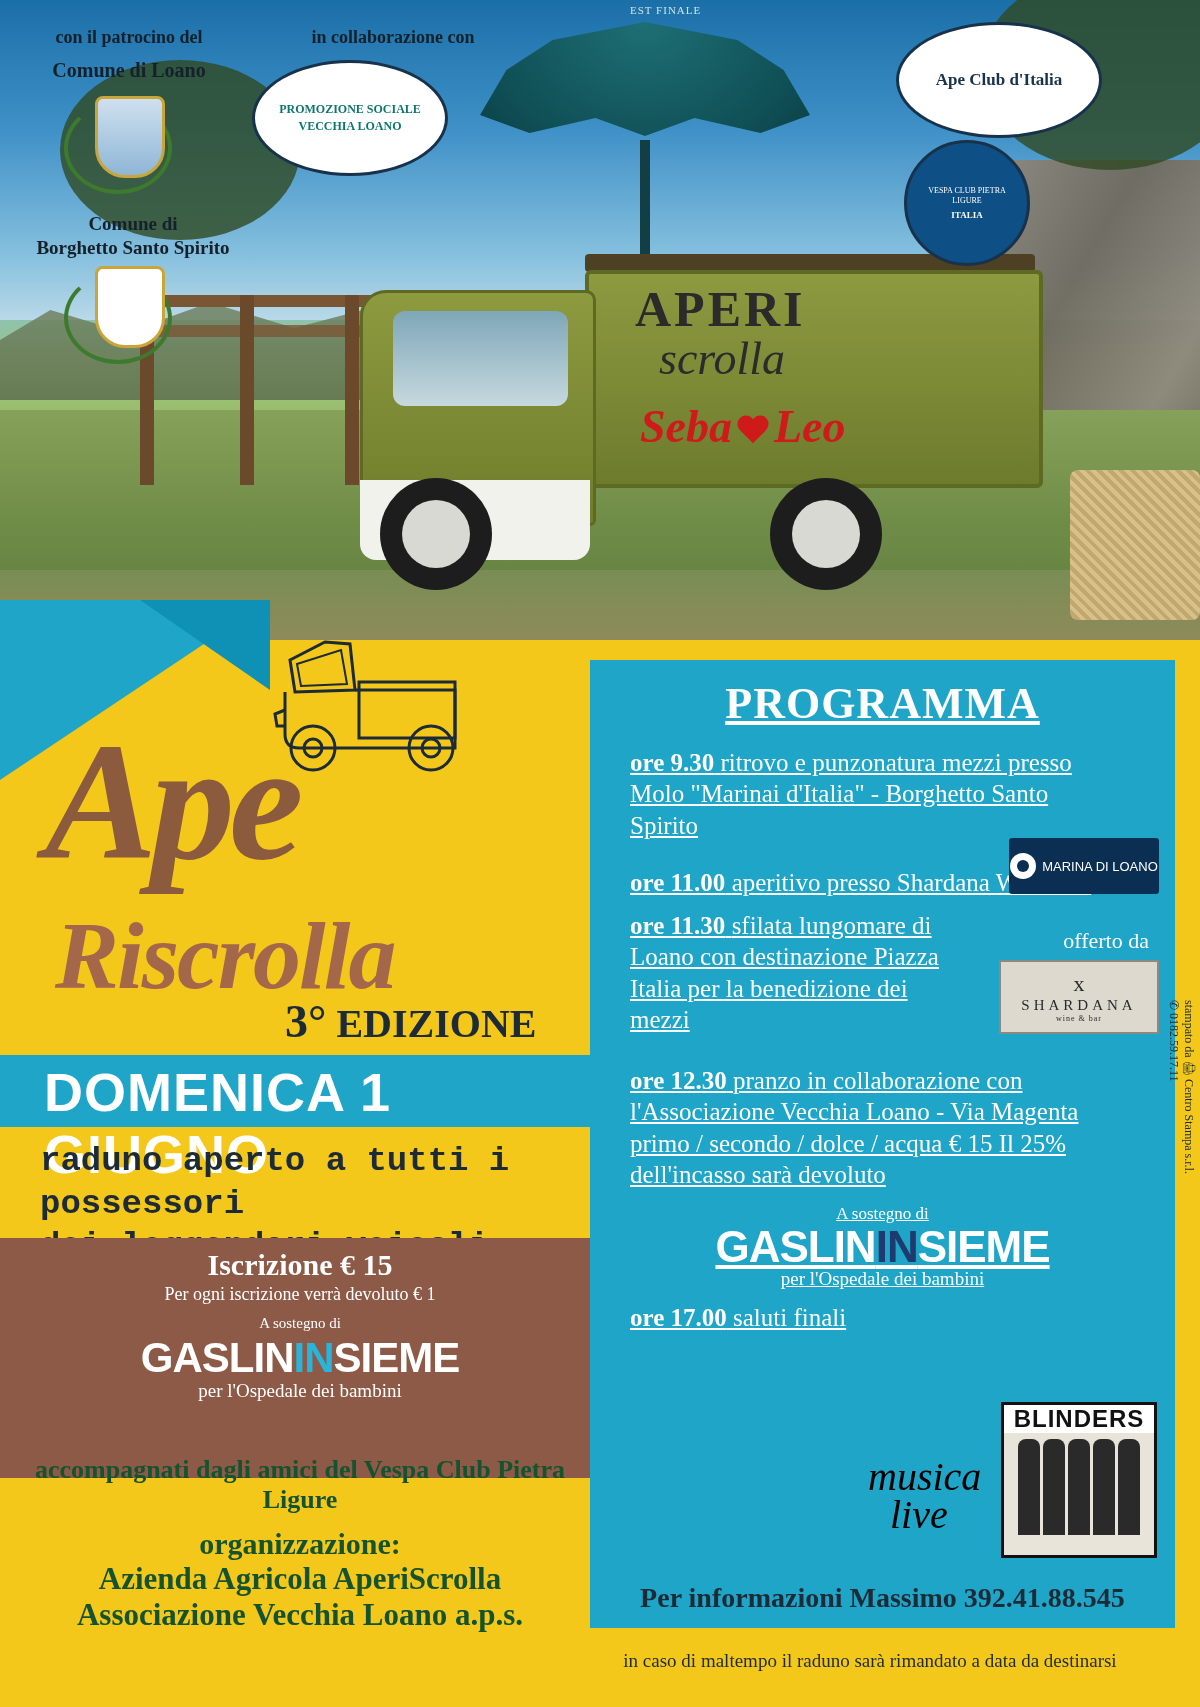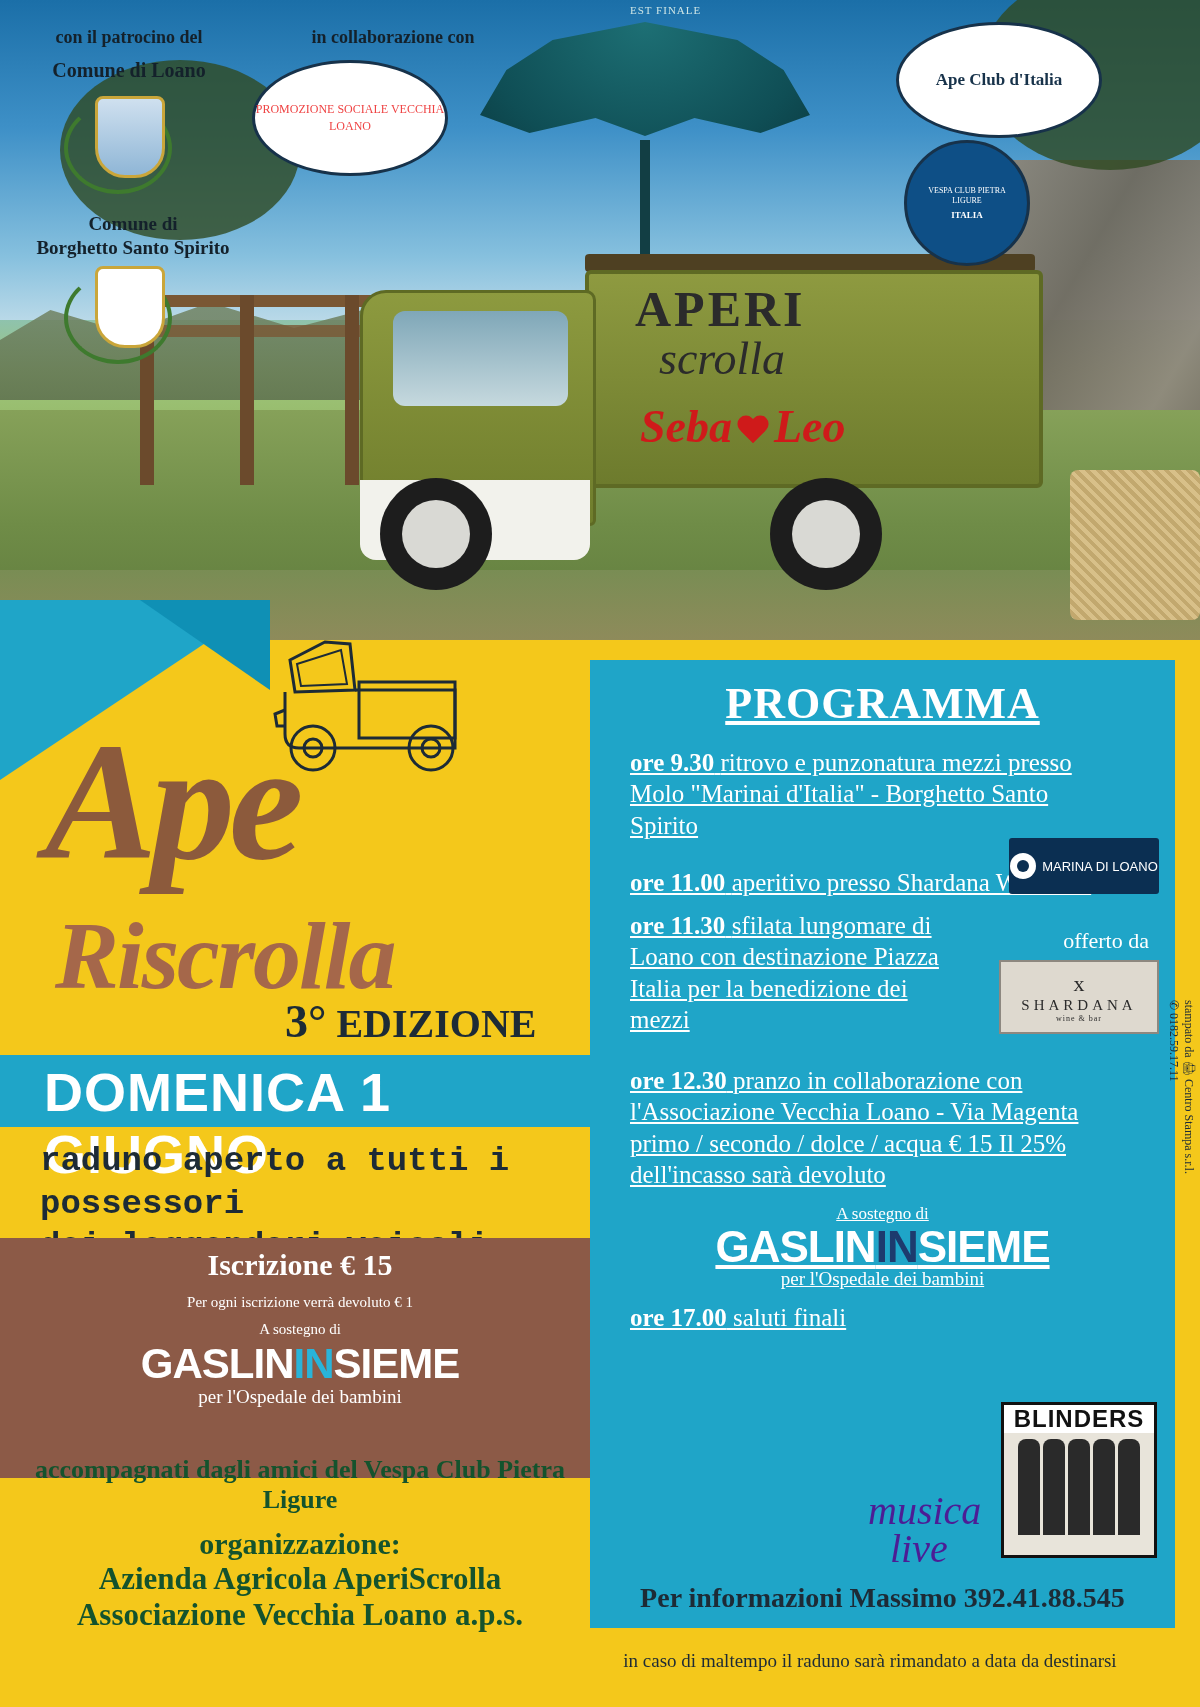--- a/index.html
+++ b/index.html
@@ -76,21 +76,21 @@
     font-style:italic;font-weight:bold;color:#a5674a;font-size:96px;letter-spacing:-2px;}
   .title-ed{position:absolute;left:285px;top:395px;color:#1d2b36;font-weight:bold;font-size:40px;}
   .title-ed span.num{font-size:46px;}
   .cyanband{position:absolute;left:0;top:455px;width:600px;height:72px;background:#1fa5c8;}
   .cyanband .txt{color:#fff;font-weight:bold;font-size:54px;letter-spacing:1px;padding:6px 0 0 44px;
     font-family:"Liberation Sans",sans-serif;}
   .sub1{position:absolute;left:40px;top:540px;width:540px;color:#1d2b36;font-weight:bold;font-size:34px;line-height:1.25;
     font-family:Liberation Mono, monospace;}
   .brownband{position:absolute;left:0;top:638px;width:600px;height:240px;background:#8c5a47;color:#fff;text-align:center;}
   .brownband .b1{font-size:30px;font-weight:bold;padding-top:10px;}
-  .brownband .b2{font-size:15px;margin-top:12px;}
+  .brownband .b2{font-size:18px;margin-top:2px;}
   .brownband .b3{font-size:15px;margin-top:10px;}
   .gaslin{font-family:"Liberation Sans",sans-serif;font-weight:bold;letter-spacing:-1px;}
   .gaslin .ins{color:#29b4d9;}
   .brownband .gaslin{font-size:42px;margin-top:2px;}
   .brownband .b5{font-size:19px;margin-top:-2px;}
   .footL{position:absolute;left:0;top:845px;width:600px;text-align:center;color:#14532d;}
   .footL .f1{font-size:26px;font-weight:bold;margin-top:10px;}
   .footL .f2{font-size:30px;font-weight:bold;margin-top:12px;}
   .footL .f3{font-size:31px;font-weight:bold;}
   .footL .f4{font-size:31px;font-weight:bold;}
@@ -113,21 +113,21 @@
   .sostegno{text-align:center;font-size:17px;margin-top:14px;}
   #rightcol .gaslin{font-size:44px;text-align:center;color:#fff;margin-top:-2px;}
   #rightcol .gaslin .ins{color:#1d3b6e;}
   .perosp{text-align:center;font-size:19px;margin-top:-4px;}
   .ore17{font-size:25px;margin:14px 0 0 40px;}
   .logo-running{position:absolute;left:42px;bottom:72px;width:220px;height:92px;background:#111;border:3px solid #111;}
   .logo-running .rtxt{color:#fff;font-size:30px;font-weight:bold;text-align:center;letter-spacing:2px;line-height:1;padding-top:6px;
     font-family:"Liberation Sans",sans-serif;}
   .logo-running .figs{display:flex;justify-content:center;gap:6px;margin-top:4px;}
   .logo-running .fig{width:22px;height:34px;background:#fff;clip-path:polygon(40% 0,60% 0,70% 22%,100% 40%,90% 55%,62% 45%,72% 70%,95% 100%,72% 100%,48% 70%,28% 100%,6% 100%,30% 62%,22% 30%);}
-  .musica{position:absolute;left:278px;bottom:60px;font-style:italic;font-size:40px;line-height:.95;color:#4c1d95;}
+  .musica{position:absolute;left:278px;bottom:94px;font-style:italic;font-size:40px;line-height:.95;color:#000000;}
   .logo-blinders{position:absolute;right:18px;bottom:70px;width:150px;height:150px;background:#e8e4da;border:3px solid #111;}
   .logo-blinders .bt{background:#fff;color:#111;text-align:center;font-family:"Liberation Sans",sans-serif;font-weight:bold;font-size:24px;letter-spacing:1px;}
   .logo-blinders .band{display:flex;gap:3px;justify-content:center;margin-top:6px;}
   .logo-blinders .m{width:22px;height:96px;background:#2a2a2a;border-radius:8px 8px 0 0;}
   .info{position:absolute;left:0;bottom:14px;width:100%;text-align:center;font-size:28px;font-weight:bold;color:#1d2b36;}
   .maltempo{position:absolute;left:600px;top:1650px;width:540px;text-align:center;font-size:19px;color:#1d2b36;}
   .sidecredit{position:absolute;right:4px;top:1180px;width:180px;font-size:12px;color:#1d2b36;
     transform:rotate(90deg);transform-origin:right top;text-align:left;}
 </style>
 </head>
@@ -187,21 +187,21 @@
   <div>Comune di</div>
   <div>Borghetto Santo Spirito</div>
 </div>
 <div class="crest" style="left:80px;top:266px;width:100px;height:96px;">
   <div class="wreath"></div>
     <div class="shield" style="background:#fff;"></div>
 </div>
 
 <div class="toplabel" style="left:268px;top:26px;width:250px;font-size:18px;">in collaborazione con</div>
 <div class="badge-oval" style="left:252px;top:60px;width:190px;height:110px;display:flex;align-items:center;justify-content:center;text-align:center;">
-  <span style="font-size:12px;font-weight:normal;color:#ef4444;line-height:1.4;">PROMOZIONE SOCIALE VECCHIA LOANO</span>
+  <span style="font-size:12px;font-weight:bold;color:#0f766e;line-height:1.4;">PROMOZIONE SOCIALE VECCHIA LOANO</span>
 </div>
 
 <div class="badge-oval" style="left:896px;top:22px;width:200px;height:110px;display:flex;align-items:center;justify-content:center;">
   <span style="font-size:17px;font-weight:bold;color:#17324a;text-align:center;">Ape Club d'Italia</span>
 </div>
 <div class="badge-round" style="left:904px;top:140px;width:120px;height:120px;background:#0e4f86;display:flex;flex-direction:column;align-items:center;justify-content:center;">
   <span style="font-size:8px;color:#fff;text-align:center;line-height:1.2;padding:0 6px;">VESPA CLUB PIETRA LIGURE</span>
   <span style="font-size:9px;color:#fff;font-weight:bold;margin-top:4px;">ITALIA</span>
 </div>
 

